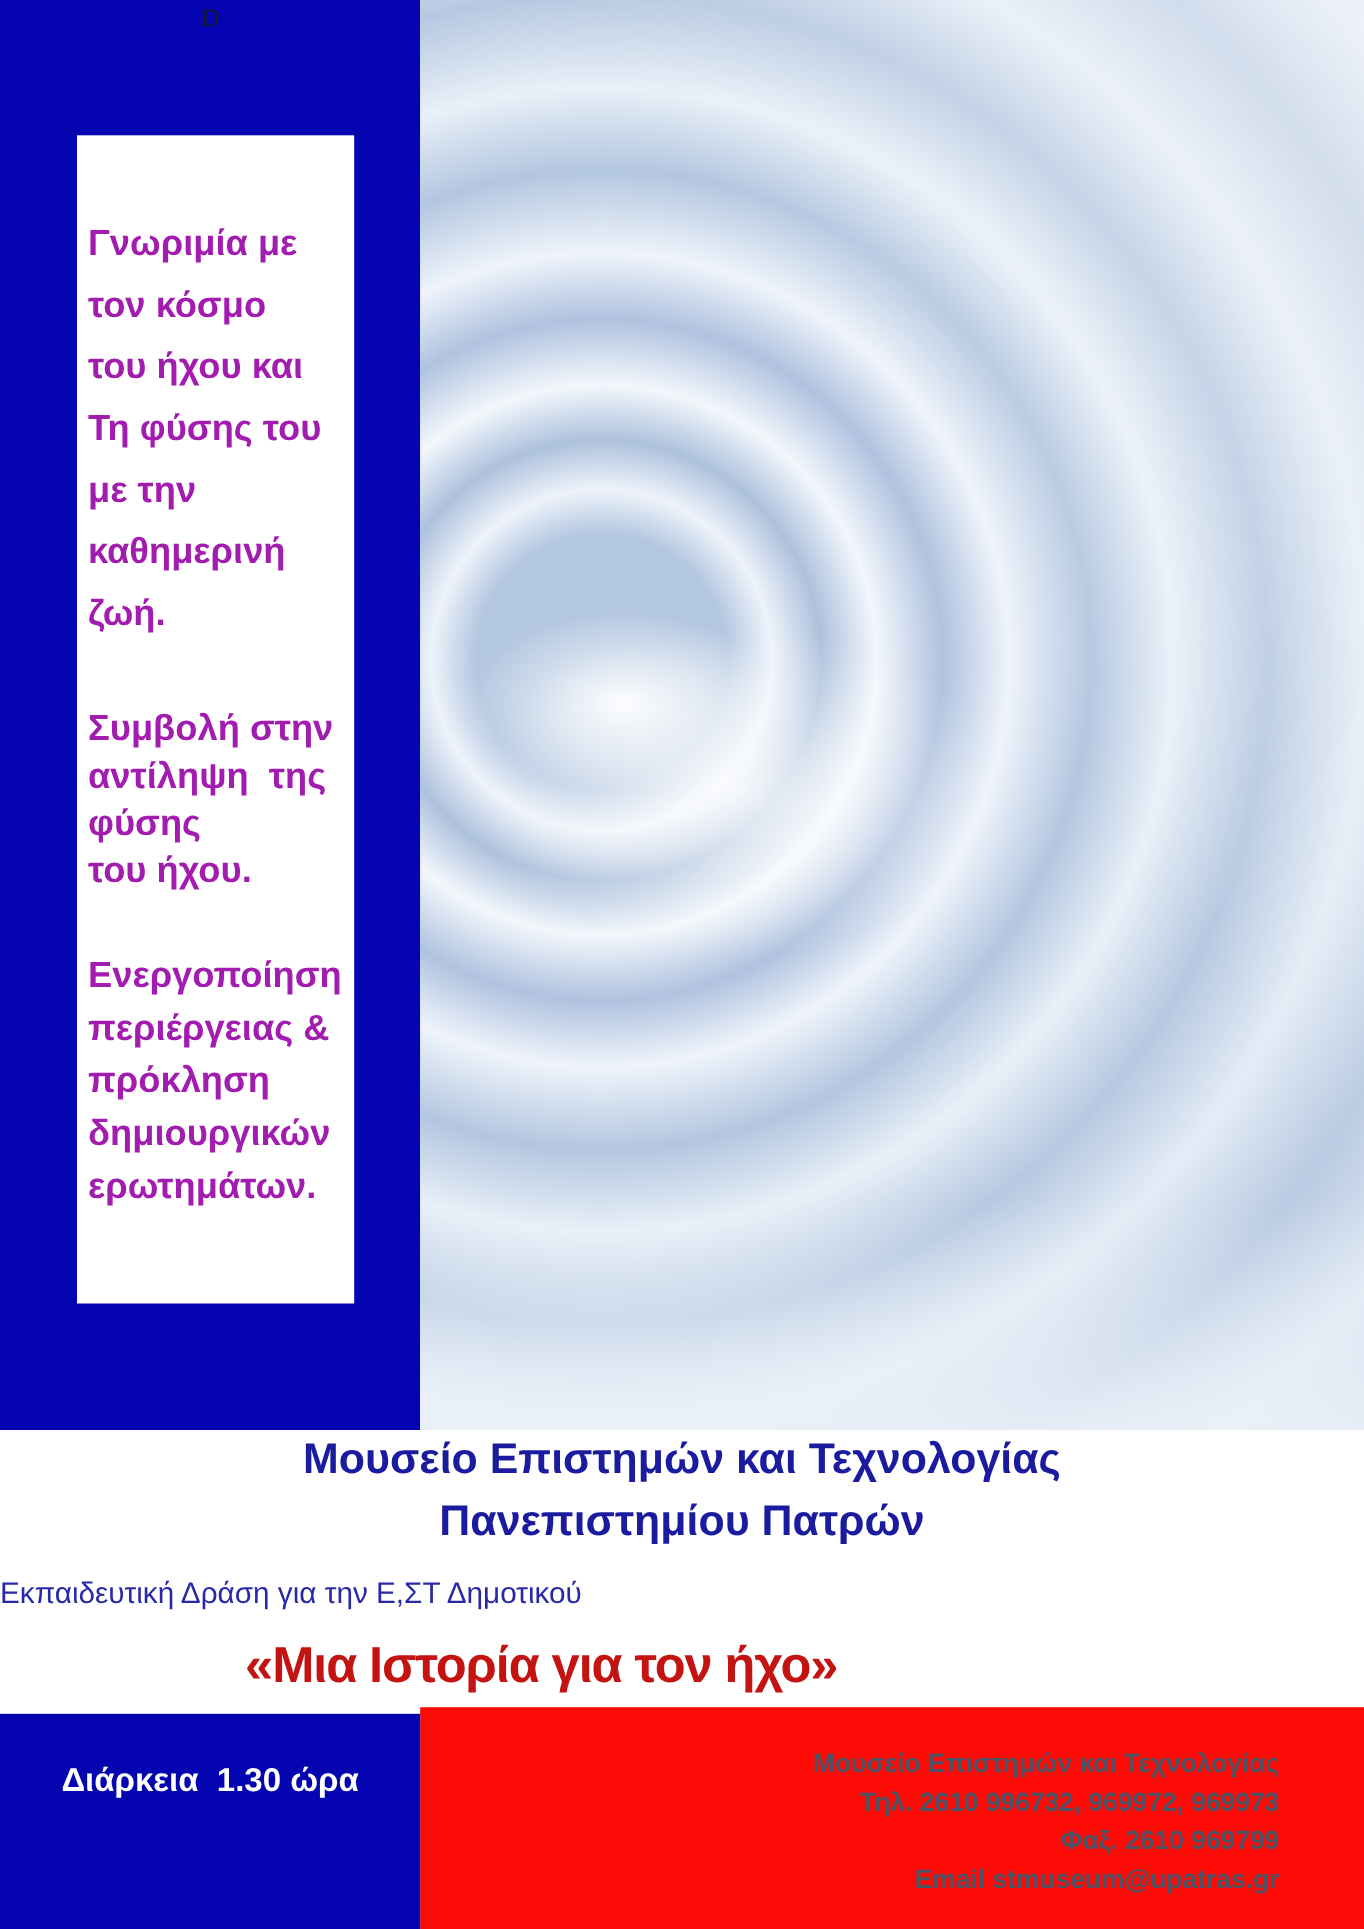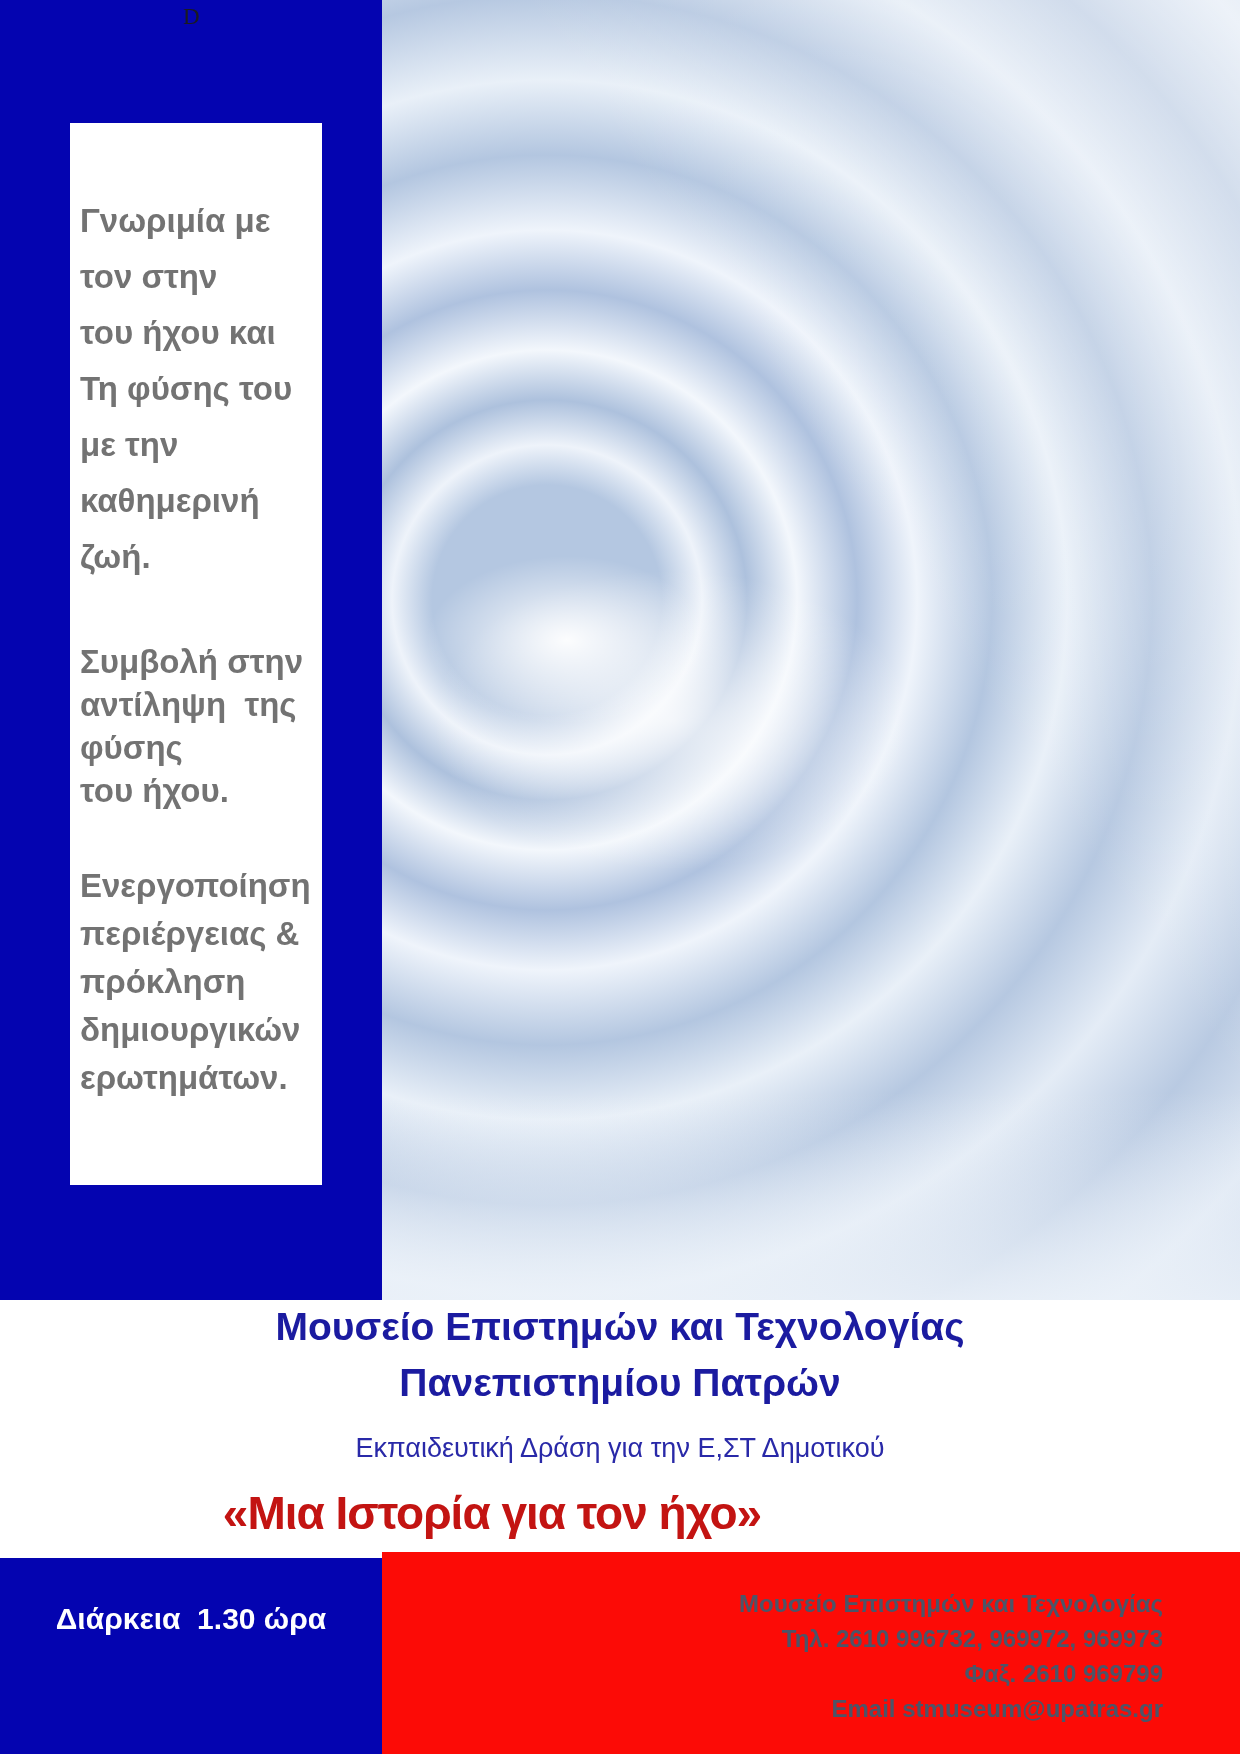--- a/index.html
+++ b/index.html
@@ -18,21 +18,21 @@
   }
   .stray-d{
     position:absolute;left:183px;top:4px;
     font-family:"Liberation Serif", serif;
     font-size:23px;color:#1b1b20;line-height:26px;
   }
   .card{
     position:absolute;left:70px;top:123px;width:252px;height:1062px;
     background:#ffffff;
   }
-  .card-inner{padding:70px 0 0 10px;color:#737373;font-weight:bold;font-size:33px;}
+  .card-inner{padding:70px 0 0 10px;color:#a21caf;font-weight:bold;font-size:33px;}
   .card .line{white-space:pre;}
   .p1{line-height:56px;}
   .p2{margin-top:55px;line-height:43px;}
   .p2-last{line-height:43px;}
   .p3{margin-top:50px;line-height:48px;}
   
   .water{
     position:absolute;left:382px;top:0;width:858px;height:1300px;
     background-color:#bccde5;
     background-image:
@@ -58,21 +58,21 @@
         #bfcfe6 1245px);
   }
   
   .org-title{
     position:absolute;left:0;width:1240px;text-align:center;
     color:#1b1ba0;font-weight:bold;font-size:39px;line-height:48px;
   }
   .org-title.l1{top:1303px;}
   .org-title.l2{top:1359px;}
   .subtitle{
-    position:absolute;left:0;top:1430px;width:1240px;text-align:center;
+    position:absolute;left:0;top:1430px;width:1240px;text-align:left;
     color:#2929a8;font-size:27px;line-height:36px;font-weight:500;
   }
   .event-title{
     position:absolute;left:0;top:1486px;width:984px;text-align:center;
     color:#c31412;font-weight:bold;font-size:46px;line-height:54px;letter-spacing:-1px;
   }
   
   .footer-red{
     position:absolute;left:382px;top:1552px;width:858px;height:202px;
     background:#fc0b06;
@@ -98,21 +98,21 @@
 <div class="page">
 
   <div class="sidebar">
     <div class="stray-d">D</div>
   </div>
 
   <div class="card">
     <div class="card-inner">
       <div class="p1">
         <div class="line">Γνωριμία με</div>
-        <div class="line">τον στην</div>
+        <div class="line">τον κόσμο</div>
         <div class="line">του ήχου και</div>
         <div class="line">Τη φύσης του</div>
         <div class="line">με την</div>
         <div class="line">καθημερινή</div>
         <div class="line">ζωή.</div>
       </div>
       <div class="p2">
         <div class="line">Συμβολή στην</div>
         <div class="line">αντίληψη  της</div>
         <div class="line">φύσης</div>

